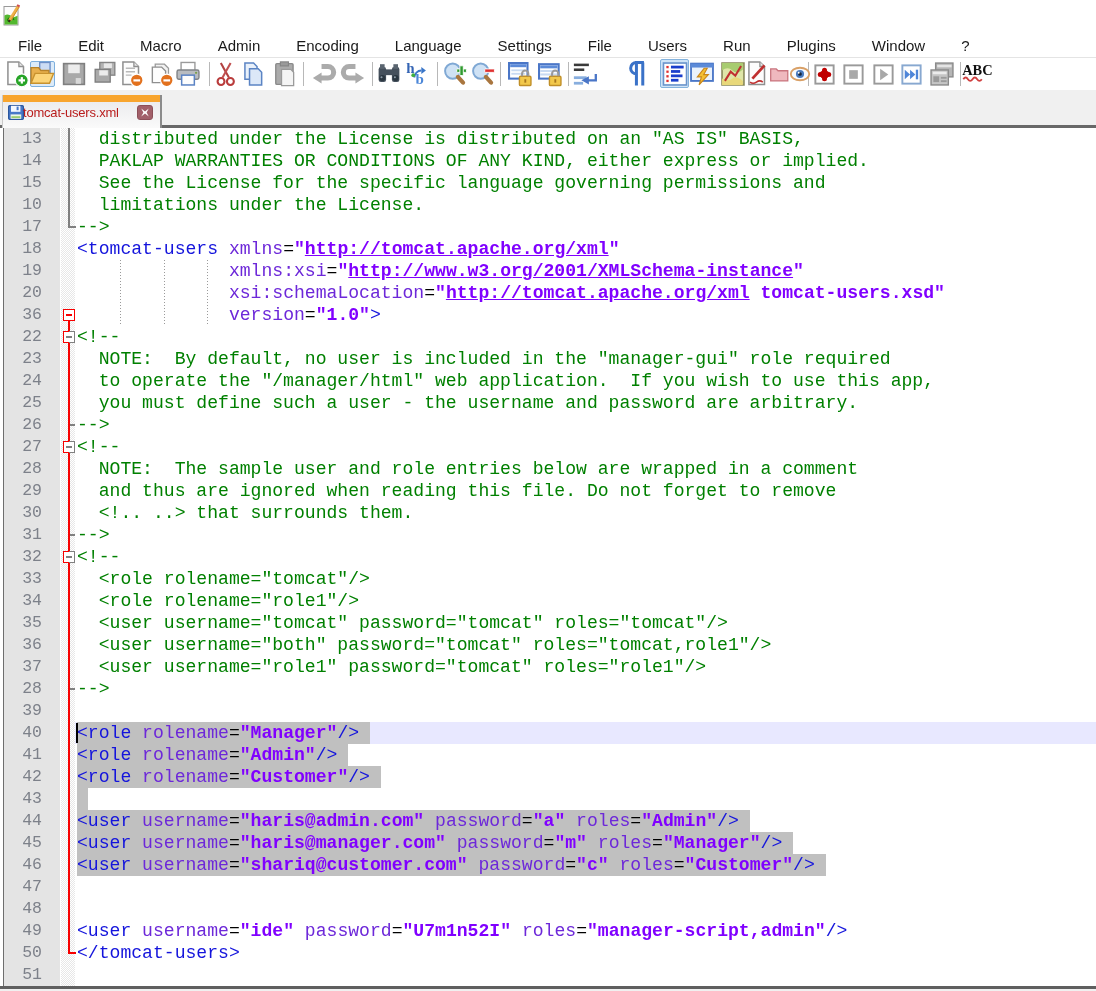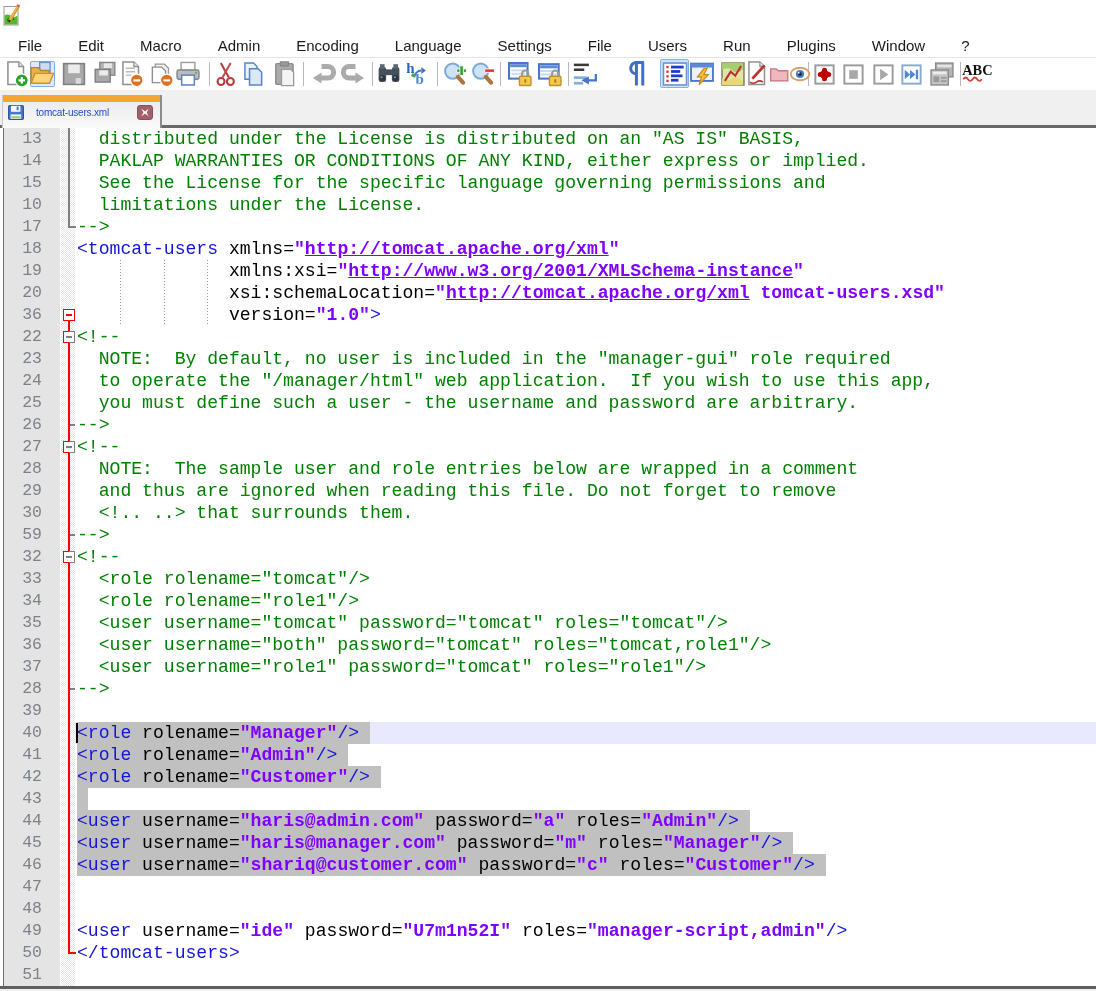--- a/index.html
+++ b/index.html
@@ -1,21 +1,21 @@
 <!DOCTYPE html>
 <html><head><meta charset="utf-8"><title>t</title><style>
 *{margin:0;padding:0;box-sizing:border-box}
 html,body{width:1096px;height:991px;overflow:hidden;background:#fff;
  font-family:"Liberation Sans",sans-serif;}
 .abs{position:absolute}
 #page{position:relative;width:1096px;height:991px}
 pre.code{position:absolute;left:77.0px;top:128px;font-family:"Liberation Mono",monospace;
  font-size:18.08px;line-height:22px;white-space:pre;letter-spacing:0;}
 pre.code span{letter-spacing:0}
-.g{color:#008000}.b{color:#1414dc}.r{color:#000000}
+.g{color:#008000}.b{color:#1414dc}.r{color:#6d28d9}
 .p{color:#8000ff;font-weight:bold}.k{color:#000}
 .u{color:#8000ff;font-weight:bold;text-decoration:underline}
 .lnum{position:absolute;left:4px;top:128px;width:38px;text-align:right;
  font-family:"Liberation Mono",monospace;font-size:16.5px;color:#7d818a;}
 .lnum div{height:22px;line-height:22px}
 .menu{position:absolute;top:32px;left:0;height:26px;font-size:15px;color:#1a1a1a;
  display:flex;align-items:center}
 .menu span{padding:0 18px;display:inline-block}
 </style></head>
 <body>
@@ -58,21 +58,21 @@
 <div class="abs" style="left:2px;top:101.5px;width:158px;height:26px;background:linear-gradient(#ececee,#fafafa)"></div>
 <div class="abs" style="left:2px;top:94.5px;width:1px;height:33px;background:#c9c9c9"></div>
 <div class="abs" style="left:159.8px;top:94.5px;width:1.8px;height:33px;background:#8b8b8b"></div>
 <svg class="abs" style="left:8px;top:104.5px" width="16" height="15" viewBox="0 0 16 15">
 <rect x="0.6" y="0.6" width="14.8" height="13.8" rx="1.2" fill="#4878c8" stroke="#2a569e" stroke-width="1.2"></rect>
 <rect x="3" y="0.8" width="9.4" height="6" fill="#f4f8ff"></rect>
 <rect x="8.6" y="1.6" width="2" height="3.6" fill="#4878c8"></rect>
 <rect x="2.6" y="9.4" width="10.6" height="4.4" fill="#eef7e6"></rect>
 <rect x="3.4" y="11.2" width="9" height="1.8" fill="#9ccc70"></rect>
 </svg>
-<div class="abs" style="left:36px;top:104px;width:120px;height:16px;font-size:10px;letter-spacing:-0.2px;color:#1d4ed8;white-space:nowrap;display:flex;align-items:center">tomcat-users.xml</div>
+<div class="abs" style="left:23px;top:104px;width:120px;height:16px;font-size:13px;letter-spacing:-0.2px;color:#b91c1c;white-space:nowrap;display:flex;align-items:center">tomcat-users.xml</div>
 <svg class="abs" style="left:136.8px;top:104.8px" width="16" height="15" viewBox="0 0 16 15">
 <rect x="0.5" y="0.5" width="15" height="14" rx="2.4" fill="#a2606a" stroke="#8c4f58" stroke-width="1"></rect>
 <path d="M4.2,3.6 L8,6.4 L11.8,3.6 L9.6,7.5 L11.8,11.4 L8,8.6 L4.2,11.4 L6.4,7.5 Z" fill="#fff"></path>
 </svg>
 <div class="abs" style="left:74.5px;top:722px;width:1021.5px;height:22px;background:#e8e8ff"></div>
 <div class="abs" style="left:77px;top:722px;width:293.031px;height:22px;background:#c0c0c0"></div>
 <div class="abs" style="left:77px;top:744px;width:271.325px;height:22px;background:#c0c0c0"></div>
 <div class="abs" style="left:77px;top:766px;width:303.884px;height:22px;background:#c0c0c0"></div>
 <div class="abs" style="left:77px;top:788px;width:10.853px;height:22px;background:#c0c0c0"></div>
 <div class="abs" style="left:77px;top:810px;width:672.886px;height:22px;background:#c0c0c0"></div>
@@ -118,21 +118,21 @@
       <div>36</div>
       <div>22</div>
       <div>23</div>
       <div>24</div>
       <div>25</div>
       <div>26</div>
       <div>27</div>
       <div>28</div>
       <div>29</div>
       <div>30</div>
-      <div>59</div>
+      <div>31</div>
       <div>32</div>
       <div>33</div>
       <div>34</div>
       <div>35</div>
       <div>36</div>
       <div>37</div>
       <div>28</div>
       <div>39</div>
       <div>40</div>
       <div>41</div>

